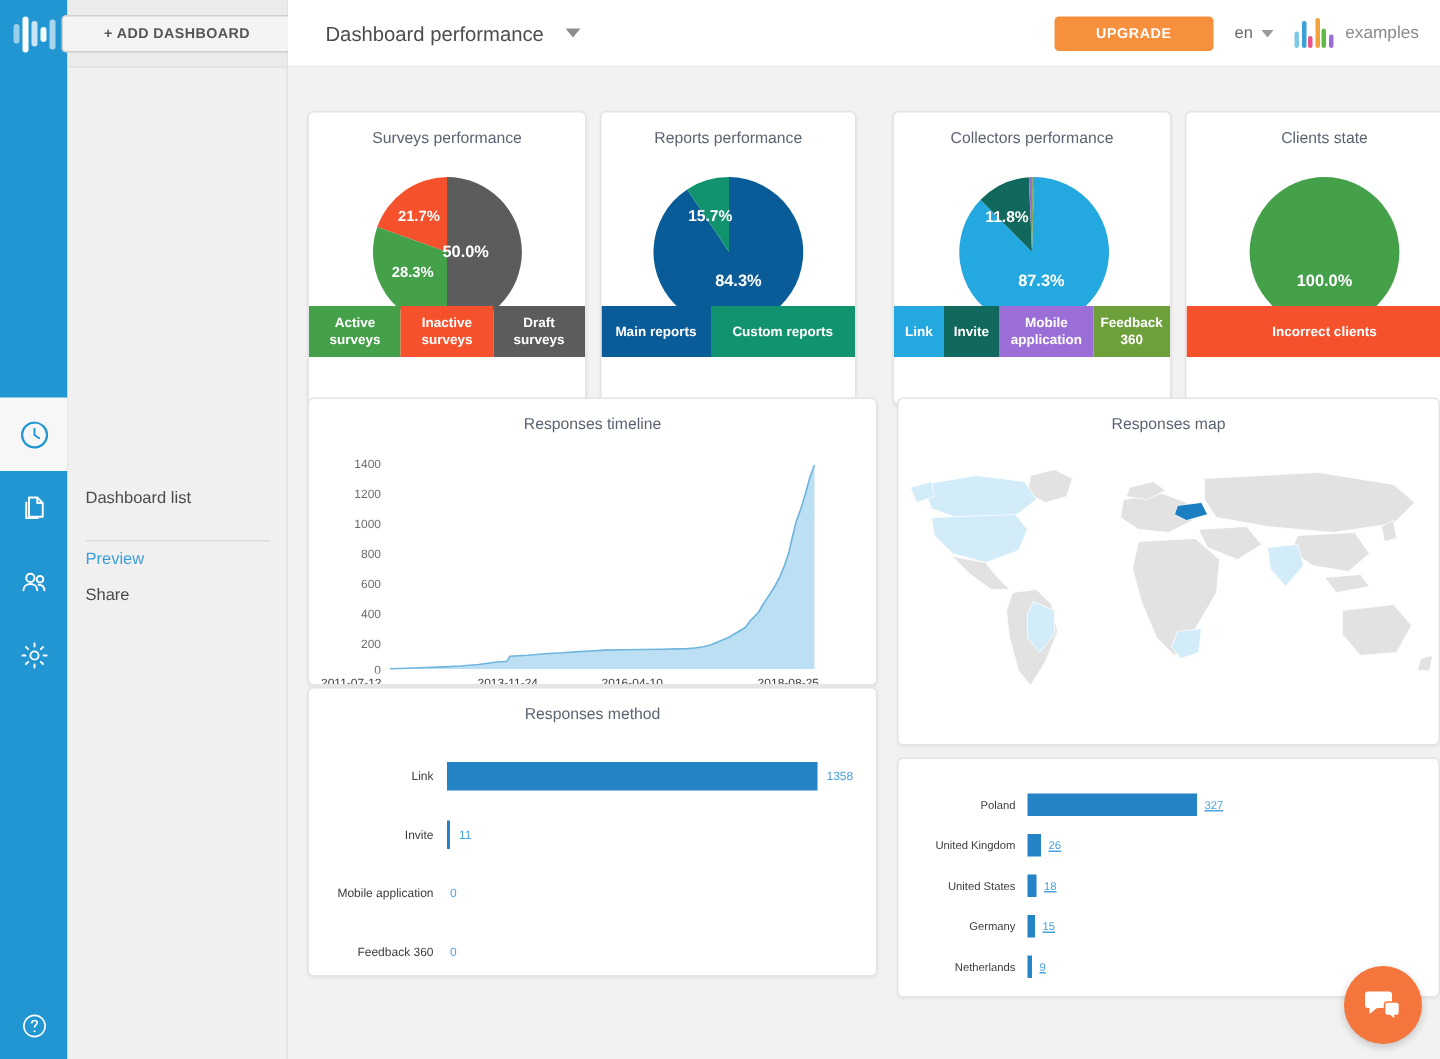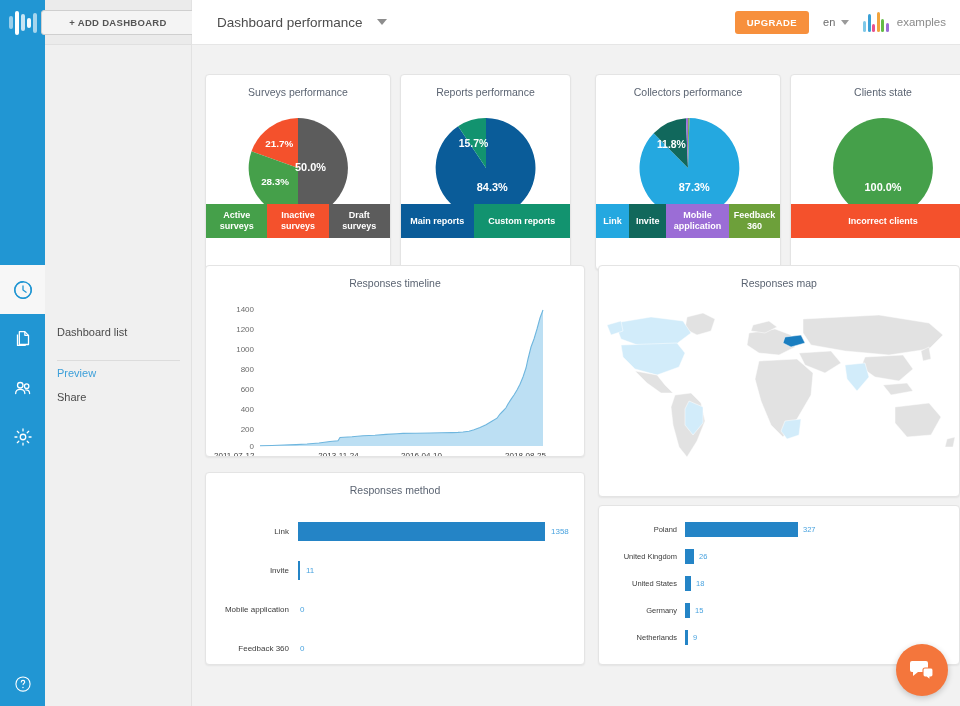--- a/index.html
+++ b/index.html
@@ -74,21 +74,21 @@
     margin-left: 25px; font-size: 13.5px; color: #4d4d4d;
   }
   .caret-down {
     margin-left: 14px; width: 0; height: 0;
     border-left: 5px solid transparent; border-right: 5px solid transparent;
     border-top: 6px solid #8d8d8d; cursor: pointer;
   }
   .topbar-right { margin-left: auto; display: flex; align-items: center; gap: 14px; padding-right: 14px; }
   .upgrade-btn {
     background: #f7903d; color: #fff; font-size: 9.5px; font-weight: bold;
-    letter-spacing: .4px; border-radius: 3px; padding: 6px 12px; cursor: pointer;
+    letter-spacing: .4px; border-radius: 3px; padding: 6px 28px; cursor: pointer;
   }
   .lang { display: flex; align-items: center; gap: 6px; font-size: 11px; color: #6b6b6b; cursor: pointer; }
   .lang .caret-down { margin-left: 0; border-top-color: #9a9a9a; border-left-width: 4px; border-right-width: 4px; border-top-width: 5px; }
   .user { display: flex; align-items: center; gap: 8px; cursor: pointer; }
   .user-logo { display: flex; align-items: flex-end; gap: 1.5px; height: 20px; }
   .user-logo i { display: block; width: 3px; border-radius: 1.5px; }
   .user-name { font-size: 11.5px; color: #8a8a8a; }
 
   
   .content { position: absolute; left: 192px; top: 45px; right: 0; bottom: 0; background: #f2f2f2; padding: 12px 0 0 13px; }
@@ -109,40 +109,40 @@
   .pie-legend { position: absolute; left: 0; right: 0; bottom: 0; display: flex; height: 34px; }
   .pie-legend div {
     display: flex; align-items: center; justify-content: center; text-align: center;
     color: #fff; font-size: 9px; font-weight: bold; line-height: 11px; cursor: pointer;
     padding: 0 2px;
   }
 
   
   .tl-card { left: 13px; top: 220px; width: 380px; height: 192px; }
   .map-card { left: 406px; top: 220px; width: 362px; height: 232px; }
-  .rm-card { left: 13px; top: 427px; width: 380px; height: 193px; }
+  .rm-card { left: 13px; top: 413px; width: 380px; height: 193px; }
   .geo-card { left: 406px; top: 460px; width: 362px; height: 160px; }
 
   .axis-label { font-size: 8px; fill: #6b6b6b; }
 
   
   .hbar-rows { padding: 16px 14px 0 14px; }
   .hbar-row { display: flex; align-items: center; height: 39px; }
   .hbar-label { width: 78px; text-align: right; font-size: 8px; color: #3c3c3c; padding-right: 9px; }
   .hbar-track { flex: 1; display: flex; align-items: center; }
   .hbar-fill { height: 19px; background: #2484c6; }
   .hbar-value { font-size: 8px; color: #4aa3df; margin-left: 6px; }
 
   
-  .geo-inner { display: flex; height: 100%; padding: 10px 0 0 0; }
+  .geo-inner { display: flex; height: 100%; padding: 10px 0 0 0; align-items: center; }
   .geo-left { width: 228px; }
   .geo-row { display: flex; align-items: center; height: 27px; }
   .geo-name { width: 86px; text-align: right; font-size: 7.5px; color: #3c3c3c; padding-right: 8px; }
   .geo-bar { height: 15px; background: #2484c6; }
-  .geo-val { font-size: 7.5px; color: #4aa3df; margin-left: 5px; }
+  .geo-val { font-size: 7.5px; color: #4aa3df; margin-left: 5px; text-decoration: underline; }
   .geo-right { flex: 1; padding: 2px 10px 0 10px; }
   .geo-right-title {
     font-size: 10.5px; color: #5c5c5c; padding-bottom: 6px;
     border-bottom: 1px solid #dddddd;
   }
   .geo-stat { font-size: 10px; color: #9a9a9a; padding-top: 11px; }
   .geo-stat b { color: #2f86c8; font-weight: bold; }
 
   
   .chat-fab {

